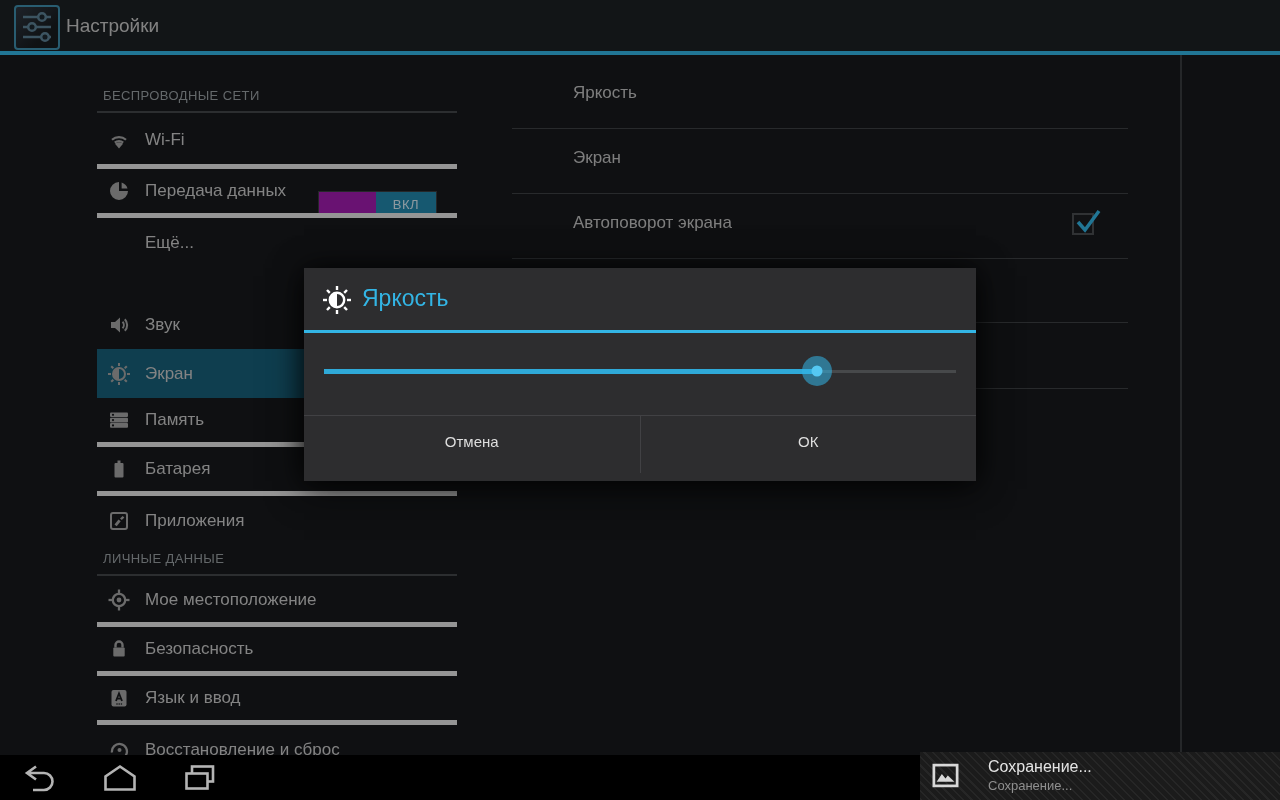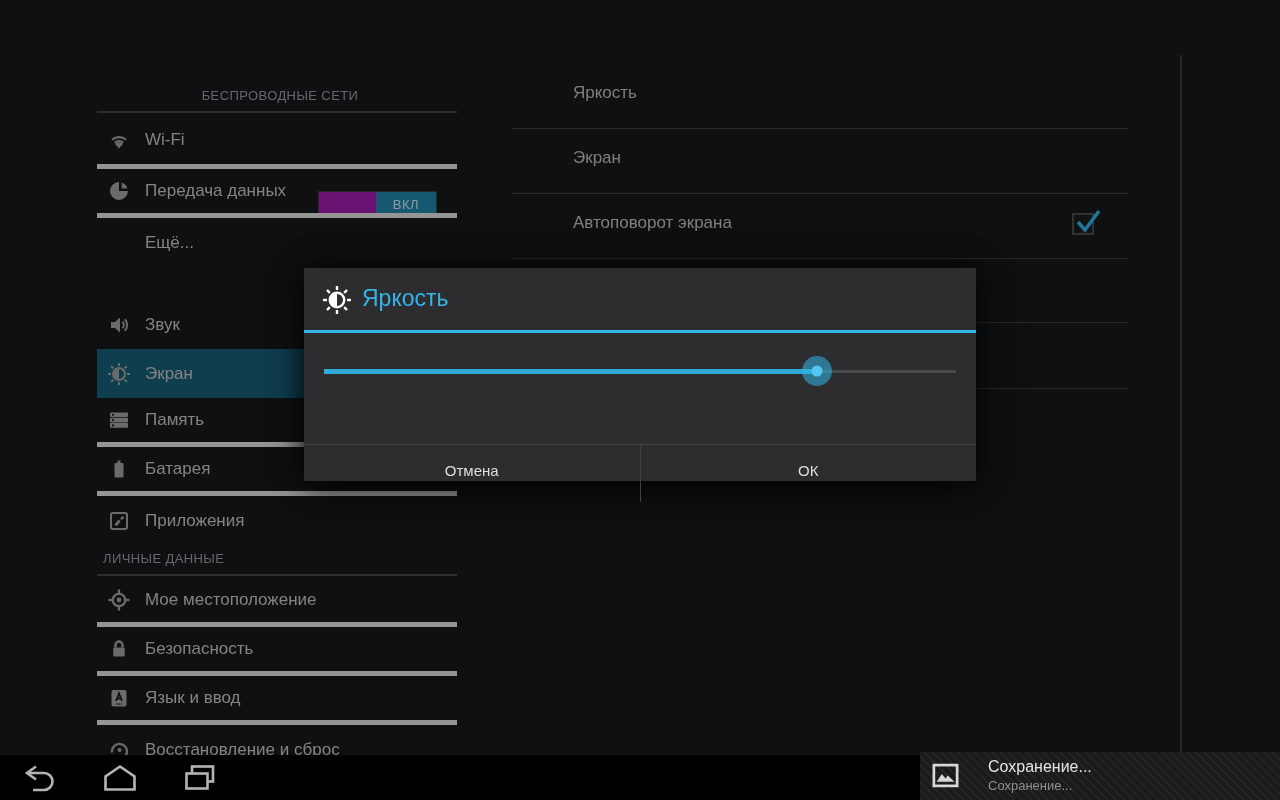--- a/index.html
+++ b/index.html
@@ -44,21 +44,21 @@
   .checkbox{position:absolute;left:615px;top:158px;width:22px;height:22px;border:2px solid #4a4d50;background:rgba(255,255,255,0.02);}
   .checkbox svg{position:absolute;left:-2px;top:-9px;}
 
   
   .dialog{left:304px;top:268px;width:672px;height:213px;background:#2d2d2f;z-index:30;
           box-shadow:0 0 26px rgba(0,0,0,.7),0 8px 34px rgba(0,0,0,.55);}
   .dlg-titlebar{position:absolute;left:0;top:0;width:100%;height:62px;}
   .dlg-icon{position:absolute;left:18px;top:17px;width:30px;height:30px;}
   .dlg-title{position:absolute;left:58px;top:0;height:62px;line-height:60px;font-size:23px;color:#33b5e5;}
   .dlg-accent{position:absolute;left:0;top:62px;width:100%;height:3px;background:#33b5e5;}
-  .dlg-buttons{position:absolute;left:0;top:176px;width:100%;height:58px;border-top:1px solid #414144;display:flex;}
+  .dlg-buttons{position:absolute;left:0;top:147px;width:100%;height:58px;border-top:1px solid #414144;display:flex;}
   .dlg-btn{flex:1;text-align:center;line-height:52px;font-size:15px;color:#dedede;}
   .dlg-btn.left{border-right:1px solid #414144;}
 
   
   .slider{position:absolute;left:20px;top:90px;width:632px;height:26px;}
   .slider .track{position:absolute;left:0;top:11.5px;width:100%;height:3px;background:#47494b;}
   .slider .fill{position:absolute;left:0;top:10.5px;height:5px;background:#2fa9d8;}
   .slider .thumb{position:absolute;top:13px;width:30px;height:30px;border-radius:50%;
                  background:rgba(51,181,229,0.55);transform:translate(-50%,-50%);}
   .slider .thumb::after{content:"";position:absolute;left:50%;top:50%;width:11px;height:11px;border-radius:50%;
@@ -75,24 +75,40 @@
   .toast-title{position:absolute;left:68px;top:6px;font-size:16px;color:#e4e4e4;white-space:nowrap;}
   .toast-sub{position:absolute;left:68px;top:26px;font-size:13px;color:#8f8f8f;white-space:nowrap;}
 </style>
 </head>
 <body>
 
 <div class="screen">
 
   <div class="abs app">
 
+    <div class="abs actionbar">
+      <div class="appicon">
+        <svg width="42" height="40" viewBox="0 0 42 40">
+          <g stroke="#5d8296" stroke-width="2.5" fill="none">
+            <line x1="7" y1="10" x2="35" y2="10"></line>
+              <line x1="7" y1="20" x2="35" y2="20"></line>
+              <line x1="7" y1="30" x2="35" y2="30"></line>
+            <circle cx="26" cy="10" r="3.8" fill="#1c272e"></circle>
+              <circle cx="16" cy="20" r="3.8" fill="#1c272e"></circle>
+              <circle cx="29" cy="30" r="3.8" fill="#1c272e"></circle>
+          </g>
+        </svg>
+      </div>
+      <div class="ab-title">Настройки</div>
+      <div class="accent"></div>
+    </div>
 
     <div class="abs sidebar">
 
-      <div class="sec-header" style="top:28px;text-align:center;">БЕСПРОВОДНЫЕ СЕТИ</div>
+      <div class="sec-header" style="top:28px;">БЕСПРОВОДНЫЕ СЕТИ</div>
 
       <div class="srow divb" style="top:60px;height:54px;">
         <svg class="sicon" viewBox="0 0 24 24">
           <path d="M12 20.5 L16 15.7 A7 7 0 0 0 8 15.7 Z" fill="#a5a5a5"></path>
           <path d="M5 11.8 A10.5 10.5 0 0 1 19 11.8" stroke="#a5a5a5" stroke-width="2.2" fill="none"></path>
           <path d="M7.8 14.6 A6.5 6.5 0 0 1 16.2 14.6" stroke="#a5a5a5" stroke-width="2.2" fill="none"></path>
         </svg>
         <span class="slabel">Wi-Fi</span>
         <div class="switch">
           <div class="thumb">ВКЛ</div>

